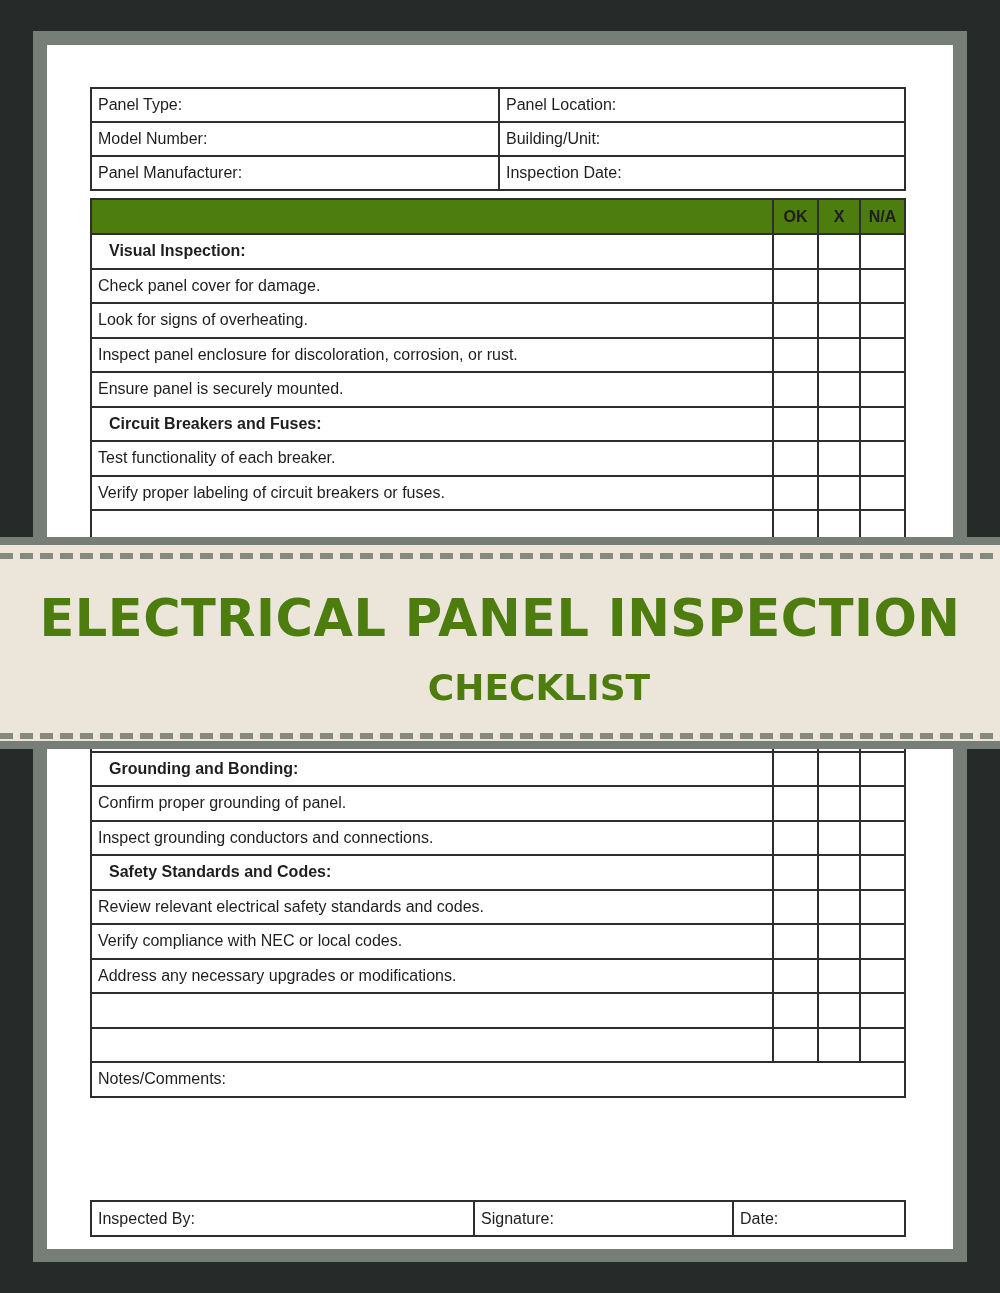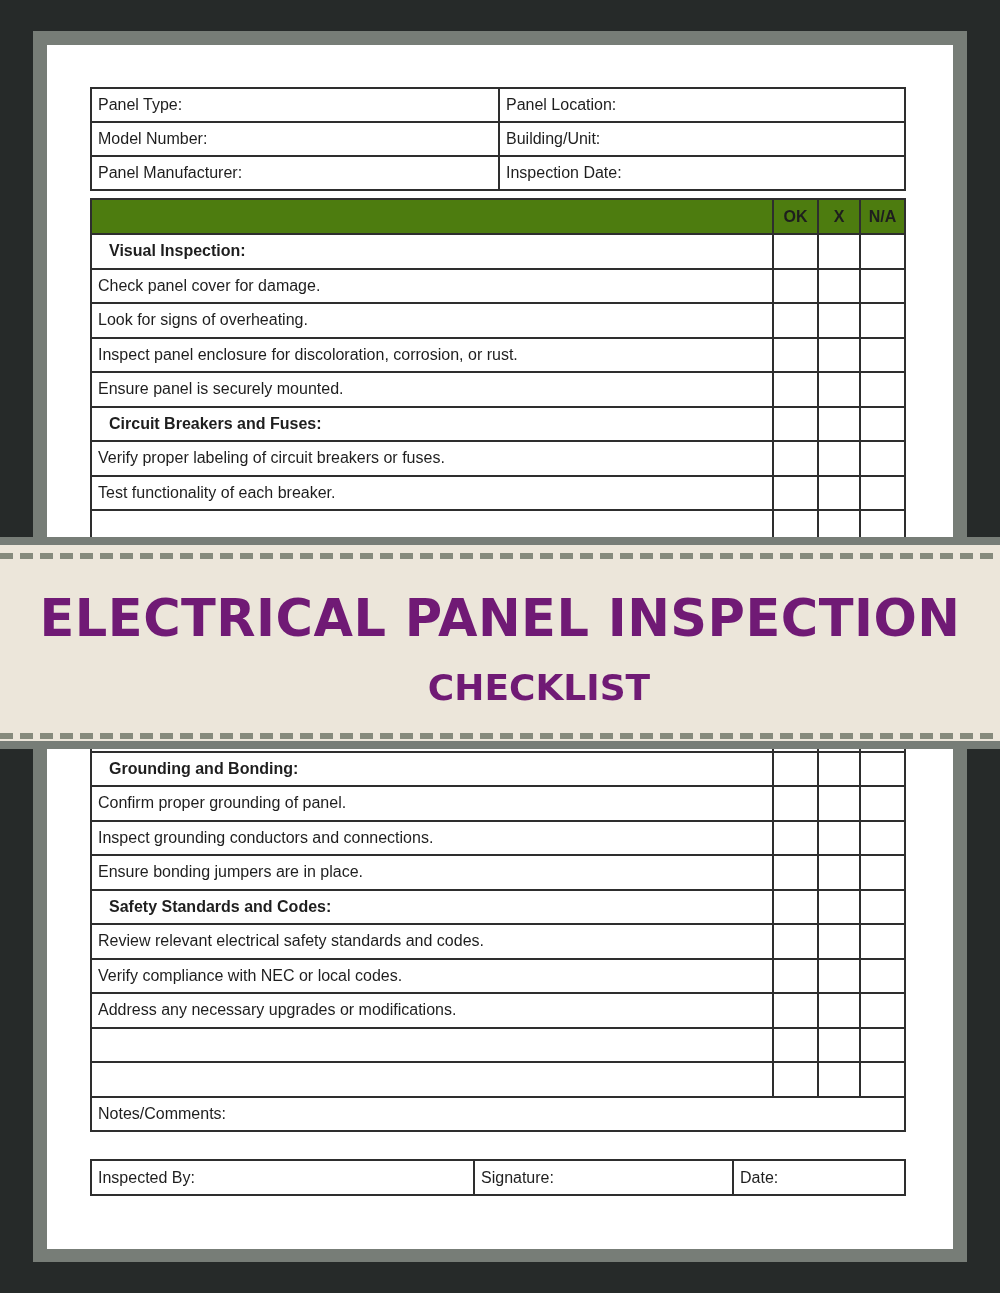--- a/index.html
+++ b/index.html
@@ -9,29 +9,29 @@
   .paper { position: absolute; left: 47px; top: 45px; width: 906px; height: 1204px; background: #ffffff; }
   .tbl { position: absolute; left: 90px; width: 816px; border-collapse: collapse; }
   .tbl td { border: 2px solid #2e2e2e; font-size: 16px; color: #1e1e1e; padding: 0 6px; height: 34.5px; vertical-align: middle; }
   .tbl td.check { width: 45px; padding: 0; }
   .tbl td.check.x { width: 42px; }
   .tbl tr.head td { background: #4d7c0f; font-weight: bold; text-align: center; height: 35px; }
   .tbl tr.section td.label { font-weight: bold; padding-left: 17px; }
   .info { top: 87px; border-radius: 12px; }
   .info td { height: 34px; }
   .main { top: 198px; }
-  .sig { top: 1159px; }
+  .sig { top: 1200px; }
   .sig td { height: 35px; }
   .banner { position: absolute; left: 0; top: 537px; width: 1000px; height: 212px; background: #777d77; }
   .banner-inner { position: absolute; left: 0; top: 8px; width: 1000px; height: 196px; background: #ece6da; }
   .dash { position: absolute; left: 0; width: 1000px; height: 6px;
           background-image: repeating-linear-gradient(to right, #868a7c 0 13px, transparent 13px 20px); }
   .dash.top { top: 8px; }
   .dash.bottom { top: 188px; }
-  .title { position: absolute; left: 0; width: 1000px; text-align: center; color: #701a75; font-family: "DejaVu Sans", sans-serif; font-weight: bold; }
+  .title { position: absolute; left: 0; width: 1000px; text-align: center; color: #4d7c0f; font-family: "DejaVu Sans", sans-serif; font-weight: bold; }
   .title.main-t { top: 44px; font-size: 51px; letter-spacing: 0.5px; }
   .title.sub-t { top: 122px; font-size: 36px; margin-left: 39px; }
 </style>
 </head>
 <body>
 
 <div class="frame"></div>
 <div class="paper"></div>
 
 <table class="tbl info">
@@ -89,27 +89,27 @@
         <td class="check x"></td>
         <td class="check"></td>
       </tr>
       <tr class="section">
         <td class="label">Circuit Breakers and Fuses:</td>
         <td class="check"></td>
         <td class="check x"></td>
         <td class="check"></td>
       </tr>
       <tr class="item">
+        <td class="label">Test functionality of each breaker.</td>
+        <td class="check"></td>
+        <td class="check x"></td>
+        <td class="check"></td>
+      </tr>
+      <tr class="item">
         <td class="label">Verify proper labeling of circuit breakers or fuses.</td>
-        <td class="check"></td>
-        <td class="check x"></td>
-        <td class="check"></td>
-      </tr>
-      <tr class="item">
-        <td class="label">Test functionality of each breaker.</td>
         <td class="check"></td>
         <td class="check x"></td>
         <td class="check"></td>
       </tr>
       <tr>
         <td></td>
         <td class="check"></td>
         <td class="check x"></td>
         <td class="check"></td>
       </tr>
@@ -156,26 +156,20 @@
         <td class="check"></td>
       </tr>
       <tr class="item">
         <td class="label">Confirm proper grounding of panel.</td>
         <td class="check"></td>
         <td class="check x"></td>
         <td class="check"></td>
       </tr>
       <tr class="item">
         <td class="label">Inspect grounding conductors and connections.</td>
-        <td class="check"></td>
-        <td class="check x"></td>
-        <td class="check"></td>
-      </tr>
-      <tr class="item">
-        <td class="label">Ensure bonding jumpers are in place.</td>
         <td class="check"></td>
         <td class="check x"></td>
         <td class="check"></td>
       </tr>
       <tr class="section">
         <td class="label">Safety Standards and Codes:</td>
         <td class="check"></td>
         <td class="check x"></td>
         <td class="check"></td>
       </tr>

